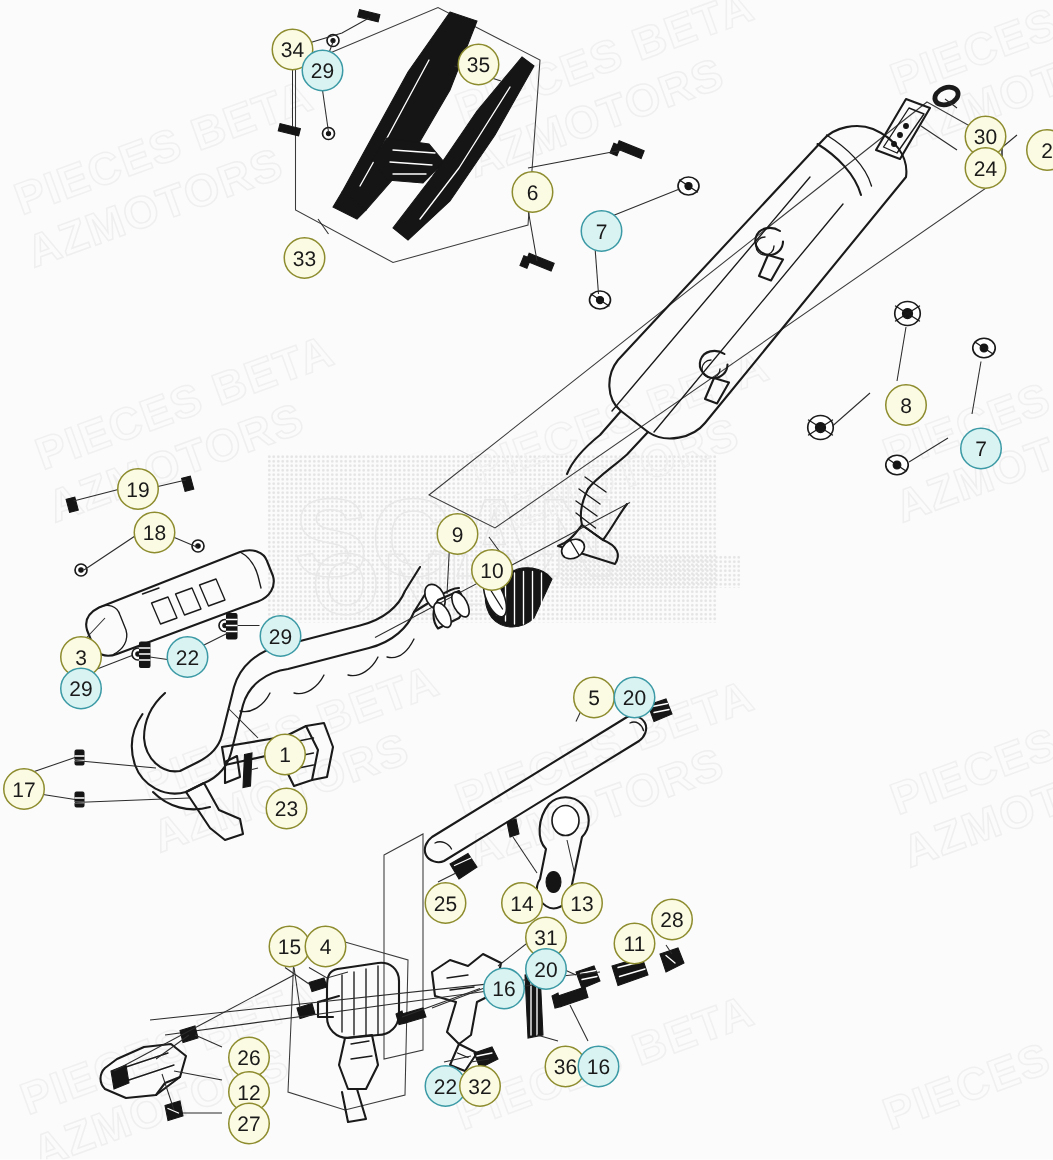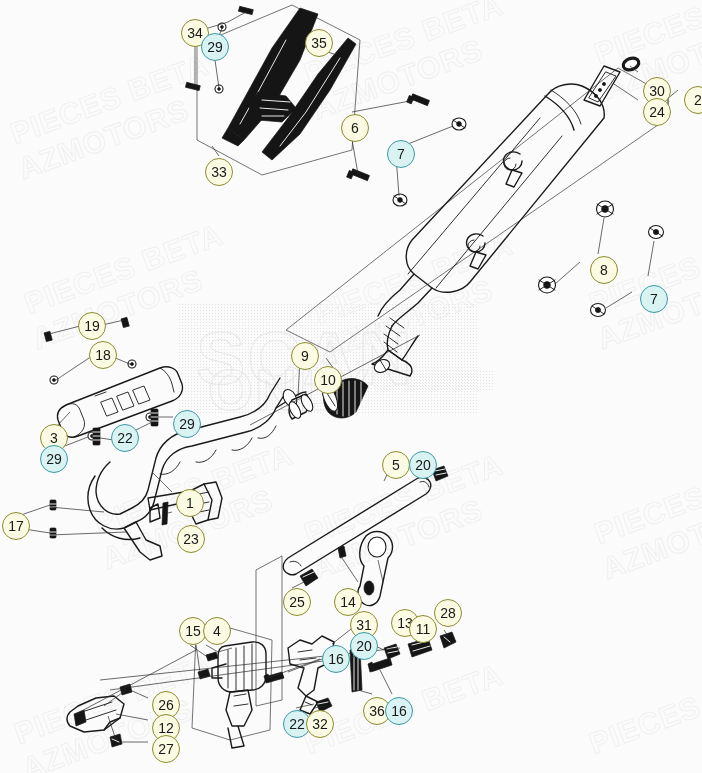--- a/index.html
+++ b/index.html
@@ -535,21 +535,21 @@
       <path class="lead" d="M108,716 L116,740"></path>
 
       <path class="lead" d="M76,714 L196,650"></path>
     </g>
 
   </svg>
 
   <div class="callout cream" style="left:181px; top:19px;">34</div>
   <div class="callout cyan" style="left:201px; top:33px;">29</div>
   <div class="callout cream" style="left:305px; top:29px;">35</div>
-  <div class="callout cream" style="left:205px; top:158px;text-align:center;">33</div>
+  <div class="callout cream" style="left:189px; top:158px;text-align:center;">33</div>
   <div class="callout cream" style="left:341px; top:114px;">6</div>
   <div class="callout cyan" style="left:387px; top:140px;">7</div>
   <div class="callout cream" style="left:643px; top:77px;">30</div>
   <div class="callout cream" style="left:643px; top:98px;">24</div>
   <div class="callout cream" style="left:684px; top:86px;">2</div>
   <div class="callout cream" style="left:590px; top:256px;">8</div>
   <div class="callout cyan" style="left:640px; top:285px;">7</div>
   <div class="callout cream" style="left:78px;  top:312px;">19</div>
   <div class="callout cream" style="left:89px;  top:341px;">18</div>
   <div class="callout cream" style="left:40px;  top:424px;">3</div>
@@ -558,21 +558,21 @@
   <div class="callout cyan" style="left:111px; top:424px;">22</div>
   <div class="callout cream" style="left:291px; top:342px;">9</div>
   <div class="callout cream" style="left:314px; top:342px;margin-top:24px;">10</div>
   <div class="callout cream" style="left:176px; top:489px;">1</div>
   <div class="callout cream" style="left:177px; top:525px;">23</div>
   <div class="callout cream" style="left:2px;   top:512px;">17</div>
   <div class="callout cream" style="left:382px; top:451px;">5</div>
   <div class="callout cyan" style="left:409px; top:451px;">20</div>
   <div class="callout cream" style="left:283px; top:588px;">25</div>
   <div class="callout cream" style="left:334px; top:588px;">14</div>
-  <div class="callout cream" style="left:391px; top:588px;margin-top:21px;">13</div>
+  <div class="callout cream" style="left:374px; top:588px;">13</div>
   <div class="callout cream" style="left:350px; top:611px;">31</div>
   <div class="callout cyan" style="left:350px;top:632px;">20</div>
   <div class="callout cream" style="left:409px; top:615px;">11</div>
   <div class="callout cream" style="left:434px; top:599px;">28</div>
   <div class="callout cyan" style="left:322px; top:645px;">16</div>
   <div class="callout cream" style="left:363px; top:697px;">36</div>
   <div class="callout cyan" style="left:385px;top:697px;">16</div>
   <div class="callout cream" style="left:179px; top:617px;">15</div>
   <div class="callout cream" style="left:203px; top:617px;">4</div>
   <div class="callout cyan" style="left:283px;top:710px;">22</div>

